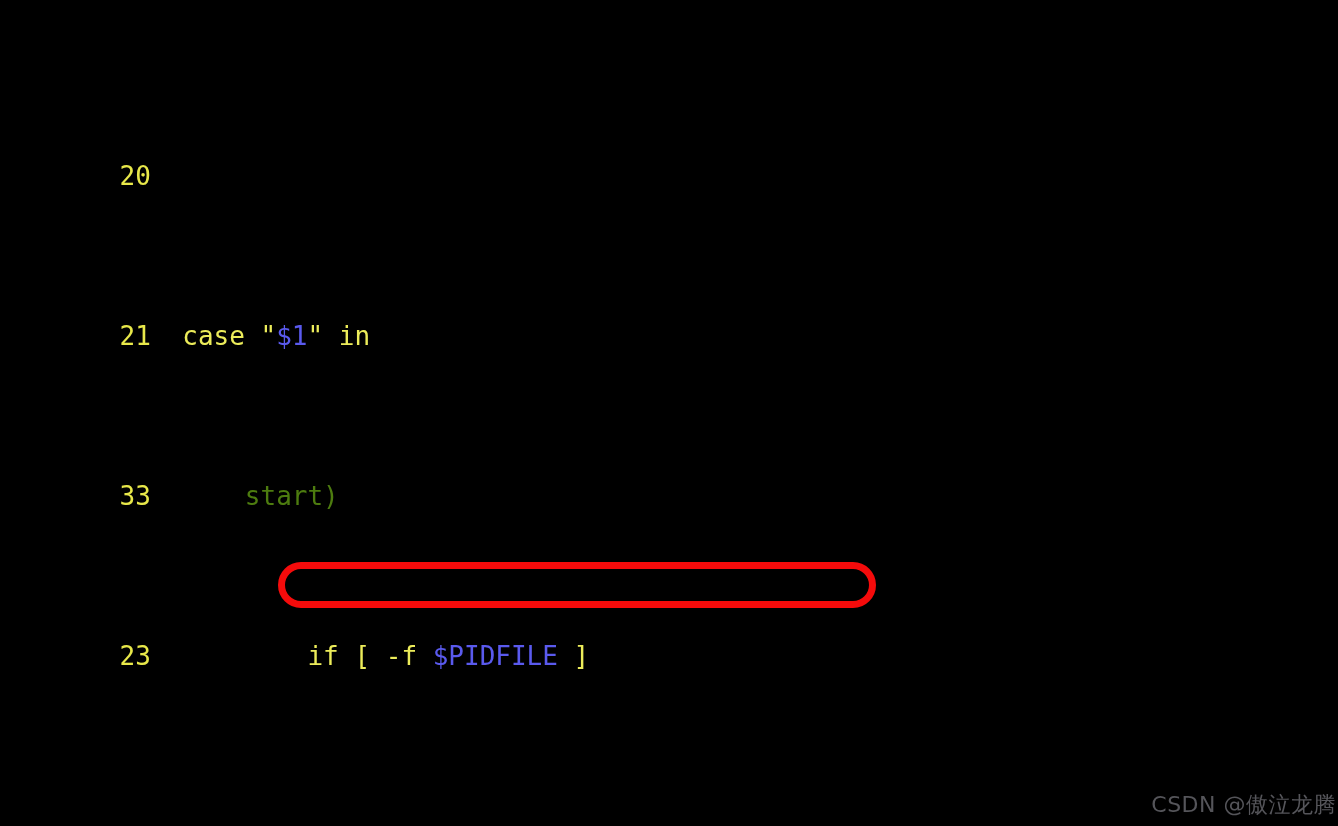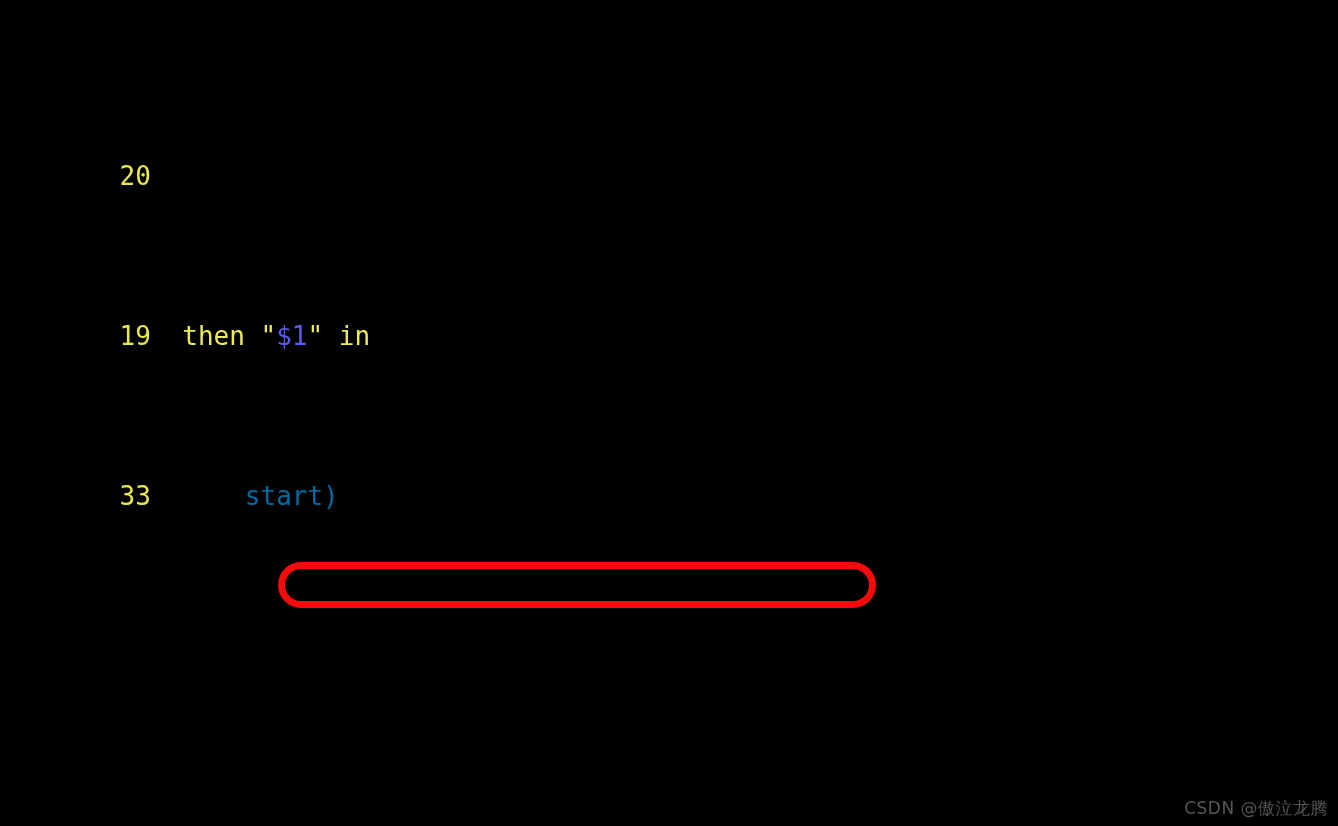--- a/index.html
+++ b/index.html
@@ -44,67 +44,70 @@
     box-sizing: border-box;
     color: #e8e84a;
   }
   .content {
     display: inline;
   }
   
   .kw   { color: #ecec5a; }  
   .var  { color: #5a5aee; }  
   .q    { color: #ecec5a; }  
-  .pl   { color: #0369a1; }  
+  .pl   { color: #4d7c0f; }  
 
   #highlight-box {
     position: absolute;
     left: 278px;
     top: 562px;
     width: 598px;
     height: 46px;
     border: 7px solid #f50b0b;
     border-radius: 23px;
     box-sizing: border-box;
     pointer-events: none;
   }
   #watermark {
     position: absolute;
-    right: 10px;
+    right: 2px;
     bottom: 6px;
     color: #55555a;
     font-family: "DejaVu Sans", sans-serif;
-    font-size: 17px;
+    font-size: 22px;
     letter-spacing: 0.5px;
     white-space: nowrap;
   }
 </style>
 </head>
 <body>
 
 <div id="screen">
 
   <div id="code-area">
 
     
     <div class="code-line">
       <span class="gutter">20</span><span class="content"></span>
     </div>
 
     
     <div class="code-line">
-      <span class="gutter">19</span><span class="content"><span class="kw">  then </span><span class="q">"</span><span class="var">$1</span><span class="q">"</span><span class="kw"> in</span></span>
+      <span class="gutter">21</span><span class="content"><span class="kw">  case </span><span class="q">"</span><span class="var">$1</span><span class="q">"</span><span class="kw"> in</span></span>
     </div>
 
     
     <div class="code-line">
       <span class="gutter">33</span><span class="content"><span class="pl">      start)</span></span>
     </div>
 
     
+    <div class="code-line">
+      <span class="gutter">23</span><span class="content"><span class="kw">          if [ -f </span><span class="var">$PIDFILE</span><span class="kw"> ]</span></span>
+    </div>
 
     
 
     
     
 
     
     
 
     

